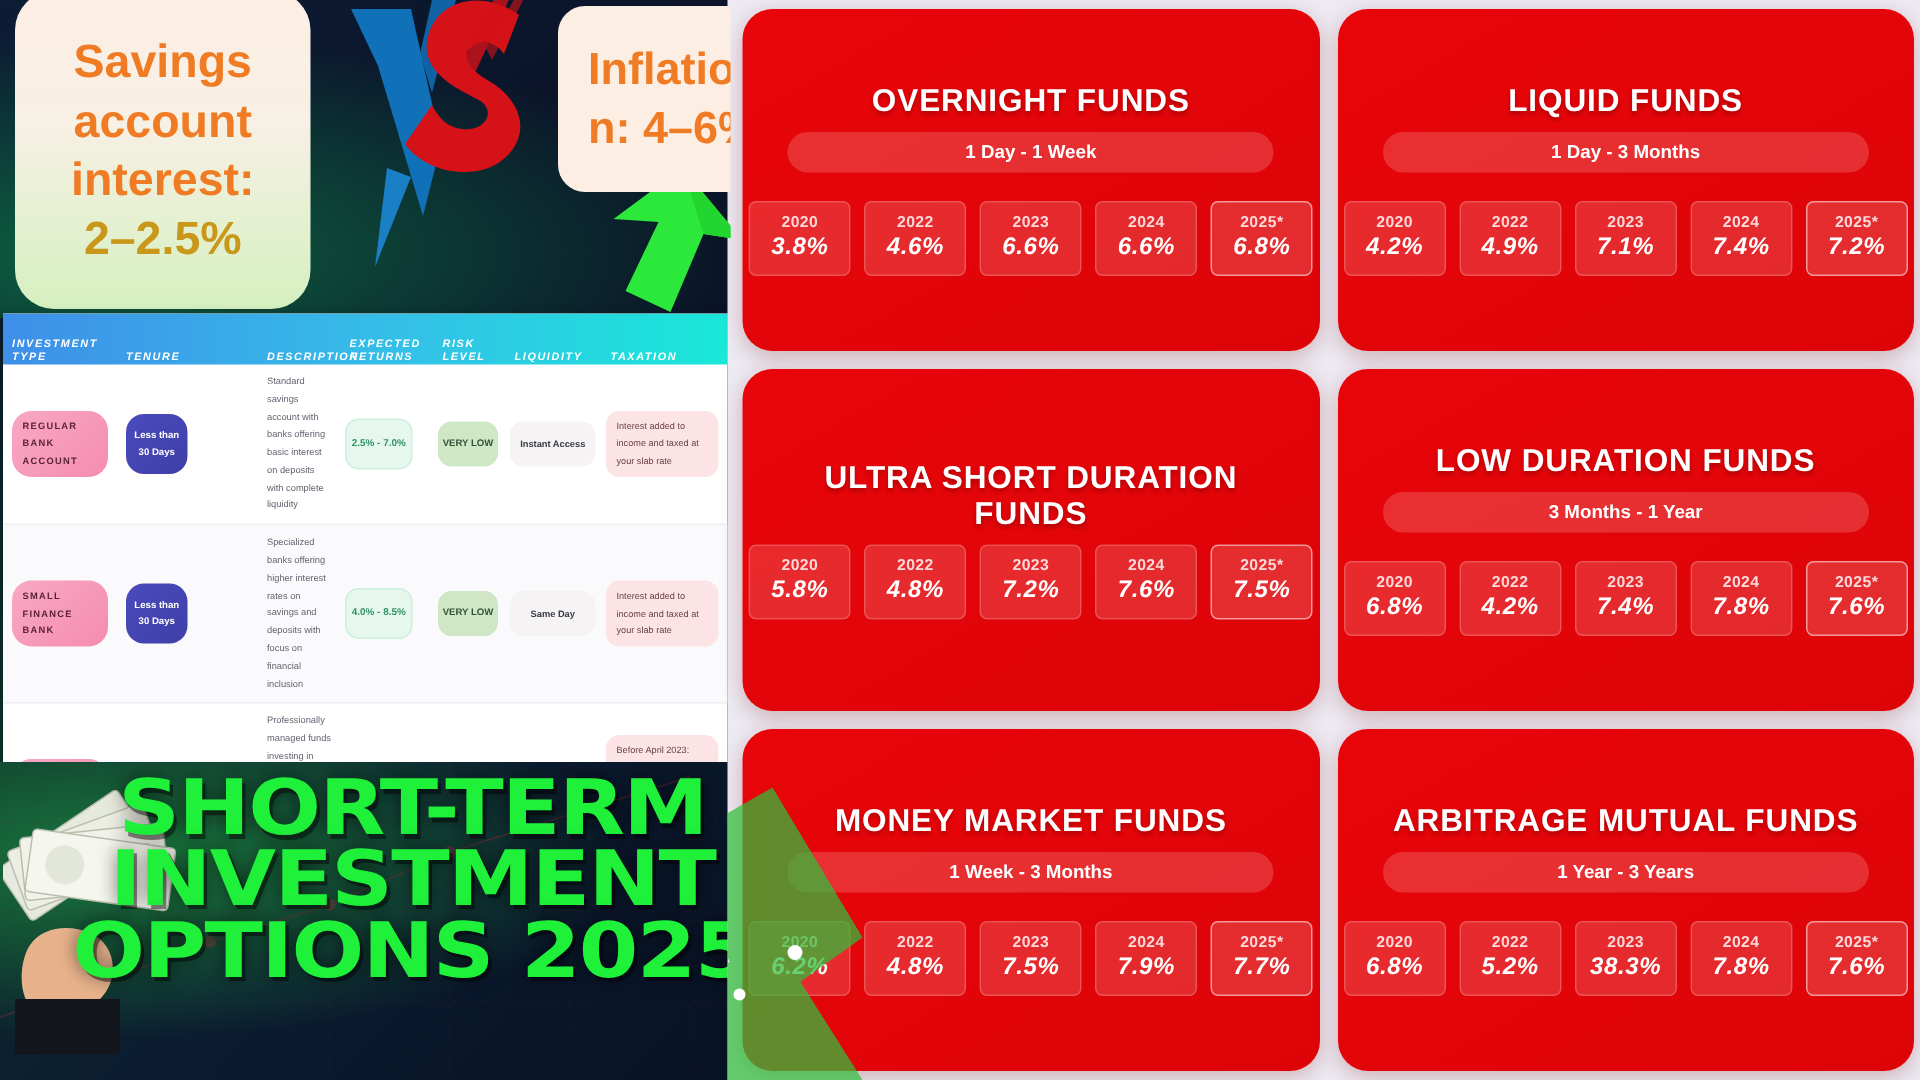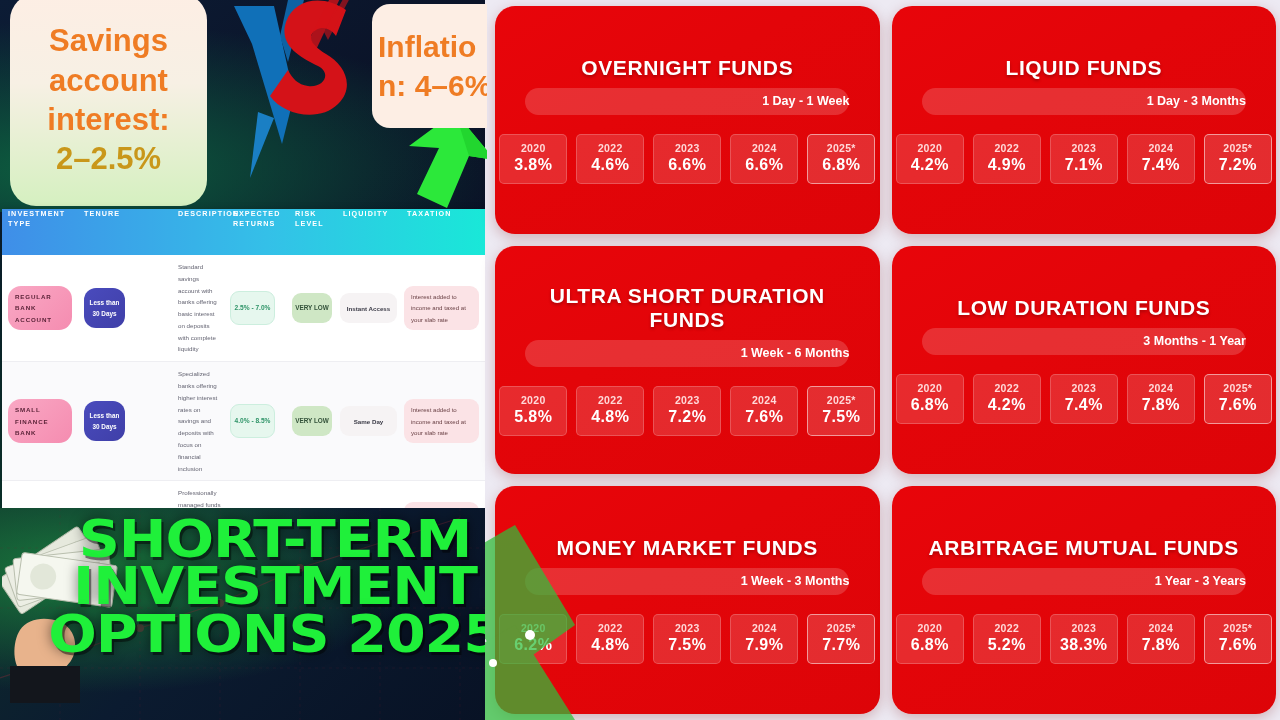--- a/index.html
+++ b/index.html
@@ -42,21 +42,21 @@
     margin-bottom:9px;
   }
   .fund-title.two-line{ font-size:21px;text-align:center; }
   .fund-period{
     width:91%;
     background:rgba(255,255,255,.17);
     border-radius:20px;
     color:#fff;
     font-size:12.5px;
     font-weight:bold;
-    text-align:right;
+    text-align:center;
     padding:6px 0 7px;
     margin-bottom:19px;
   }
   .year-row{
     width:100%;
     display:flex;
     justify-content:center;
     gap:9px;
   }
   .year-chip{
@@ -79,20 +79,21 @@
     font-weight:bold;
     letter-spacing:.3px;
     margin-bottom:2px;
   }
   .year-value{
     display:block;
     color:#fff;
     font-size:16px;
     font-weight:bold;
     letter-spacing:.4px;
+    font-style:italic;
   }
 
   
   #left-panel{
     position:absolute; left:0; top:0; width:487px; height:720px;
     background:
       radial-gradient(ellipse at 20% 85%, #0d4a33 0%, rgba(9,32,55,0) 55%),
       linear-gradient(160deg,#0b1b33 0%,#0a1528 45%,#081022 100%);
     overflow:hidden;
   }
@@ -119,43 +120,44 @@
 
   #vs-mark{
     position:absolute; left:228px; top:-8px; width:140px; height:190px;
   }
   #inflation-badge{
     position:absolute; left:372px; top:4px; width:184px; height:124px;
     border-radius:18px;
     background:#fdeee4;
     display:flex; flex-direction:column;
     align-items:center; justify-content:center;
-    padding:4px 6px;
+    padding:4px 20px;
     z-index:6;
   }
   #inflation-badge .line{
     font-size:30px; font-weight:bold; color:#ef7c24; line-height:1.3;
     text-align:left; width:100%;
   }
   #green-arrow{
     position:absolute; left:395px; top:112px; width:100px; height:96px; z-index:2;
   }
 
   
   #table-wrap{
     position:absolute; left:2px; top:209px; width:483px; height:299px;
     background:#ffffff;
     box-shadow:0 2px 8px rgba(0,0,0,.3);
     overflow:hidden;
   }
   #thead{
-    display:flex; align-items:flex-start;
-    height:46px;
+    display:flex; align-items:flex-end;
+    height:34px;
     background:linear-gradient(90deg,#3f8ee8 0%,#34c0e8 55%,#19e8d8 100%);
     padding:0 6px;
+    font-style:italic;
   }
   #thead .th{
     color:#ffffff;
     font-size:7.2px;
     font-weight:bold;
     letter-spacing:1.1px;
     line-height:1.35;
     text-transform:uppercase;
   }
   .c1{ width:76px; } .c2{ width:54px; } .c3{ width:95px;padding-left:40px; }
@@ -502,21 +504,20 @@
         </div>
       <div class="year-chip highlight">
           <span class="year-label">2025*</span>
           <span class="year-value">7.2%</span>
         </div>
     </div>
   </div>
 
   <div class="fund-card">
     <div class="fund-title two-line">ULTRA SHORT DURATION FUNDS</div>
-    <div class="fund-period">1 Week - 6 Months</div>
     <div class="year-row">
       <div class="year-chip">
           <span class="year-label">2020</span>
           <span class="year-value">5.8%</span>
         </div>
       <div class="year-chip">
           <span class="year-label">2022</span>
           <span class="year-value">4.8%</span>
         </div>
       <div class="year-chip">

